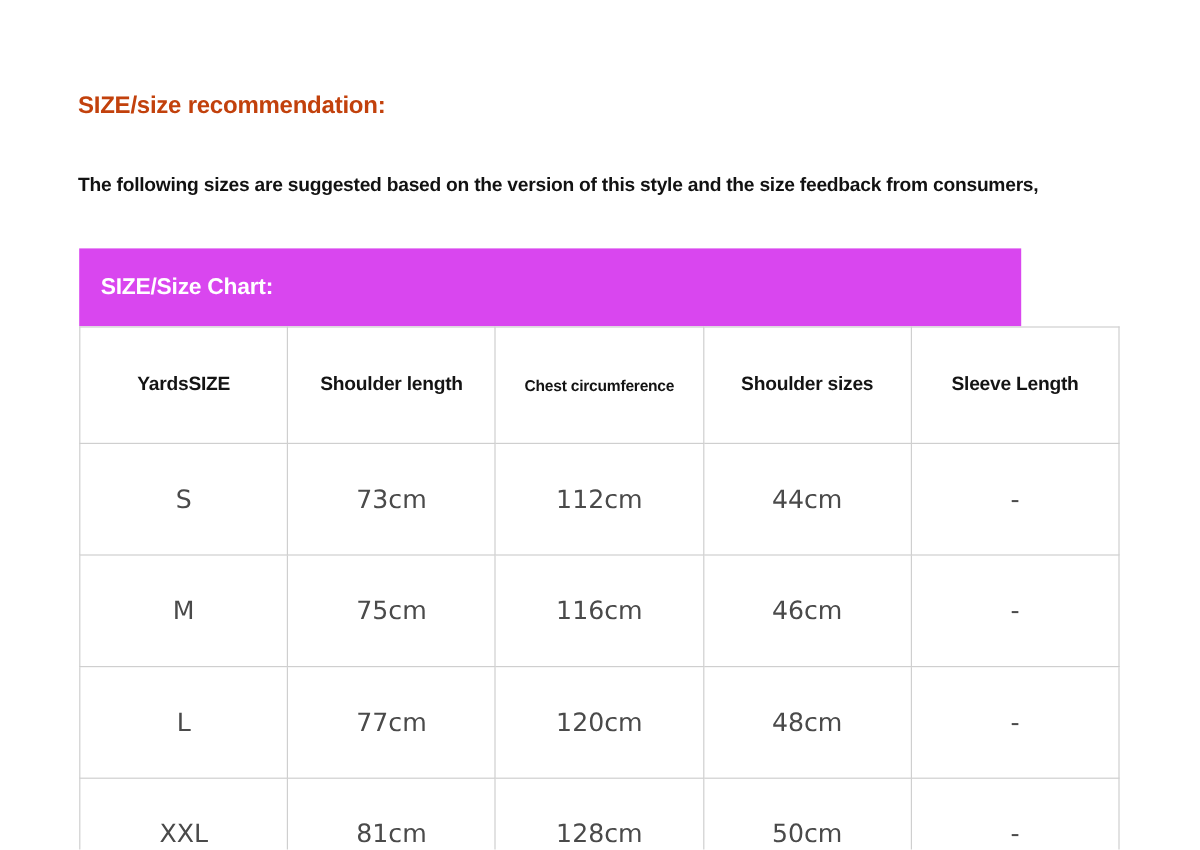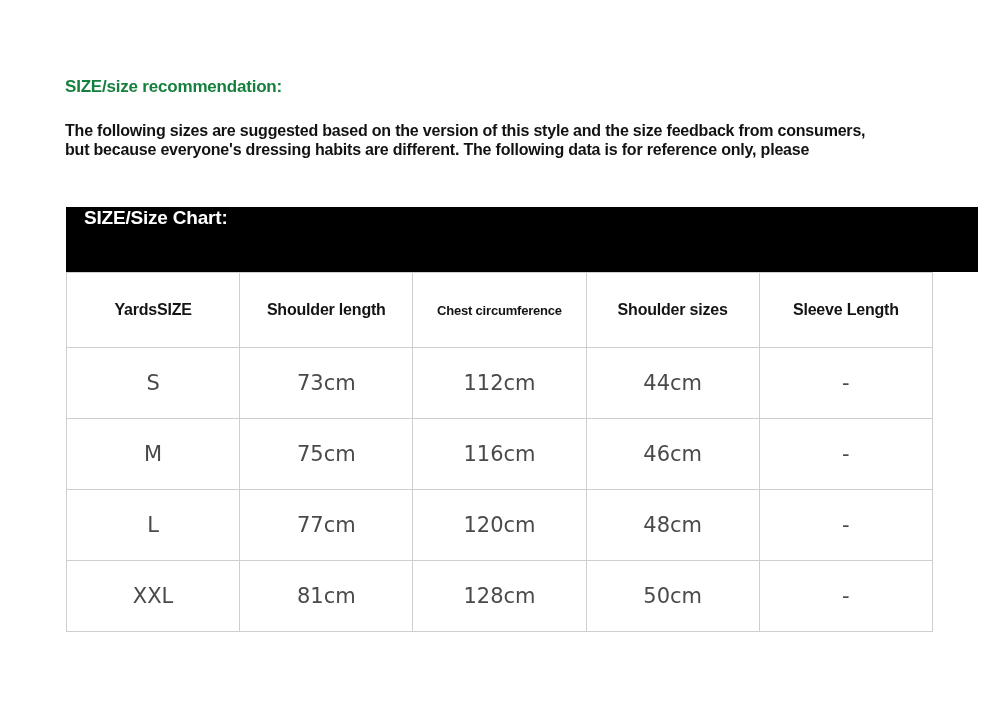--- a/index.html
+++ b/index.html
@@ -18,49 +18,50 @@
   .page {
     position: relative;
     width: 1000px;
     height: 708px;
     background: #ffffff;
   }
   .heading {
     position: absolute;
     left: 65px;
     top: 77px;
-    font-size: 17px;
+    font-size: 20px;
     font-weight: bold;
-    color: #15803d;
+    color: #c2410c;
     letter-spacing: -0.2px;
   }
   .intro {
     position: absolute;
     left: 65px;
     top: 121px;
     width: 880px;
     font-size: 16px;
     font-weight: bold;
     color: #121212;
     line-height: 19px;
     letter-spacing: -0.2px;
   }
   .intro .line {
     display: block;
     white-space: nowrap;
+    margin-top: 24px;
   }
   .chart-title-bar {
     position: absolute;
     left: 66px;
     top: 207px;
-    width: 912px;
+    width: 785px;
     height: 65px;
-    background: #000000;
+    background: #d946ef;
     display: flex;
-    align-items: flex-start;
+    align-items: center;
     box-sizing: border-box;
     padding-left: 18px;
   }
   .chart-title-bar .bar-title {
     color: #ffffff;
     font-size: 19px;
     font-weight: bold;
     letter-spacing: -0.2px;
   }
   table.size-table {
@@ -70,21 +71,21 @@
     width: 867px;
     border-collapse: collapse;
     table-layout: fixed;
     background: #ffffff;
   }
   table.size-table th,
   table.size-table td {
     border: 1px solid #cfcfcf;
     text-align: center;
     vertical-align: middle;
-    padding: 5px;
+    padding: 16px;
   }
   table.size-table th {
     height: 64px;
     font-size: 16px;
     font-weight: bold;
     color: #141414;
     letter-spacing: -0.2px;
   }
   table.size-table th.small-header {
     font-size: 13px;
@@ -100,21 +101,20 @@
 </style>
 </head>
 <body>
 
 <div class="page">
 
   <div class="heading">SIZE/size recommendation:</div>
 
   <div class="intro">
     <span class="line">The following sizes are suggested based on the version of this style and the size feedback from consumers,</span>
-    <span class="line">but because everyone's dressing habits are different. The following data is for reference only, please</span>
   </div>
 
   <div class="chart-title-bar">
     <span class="bar-title">SIZE/Size Chart:</span>
   </div>
 
   <table class="size-table">
     <thead>
       <tr>
         <th>YardsSIZE</th>

